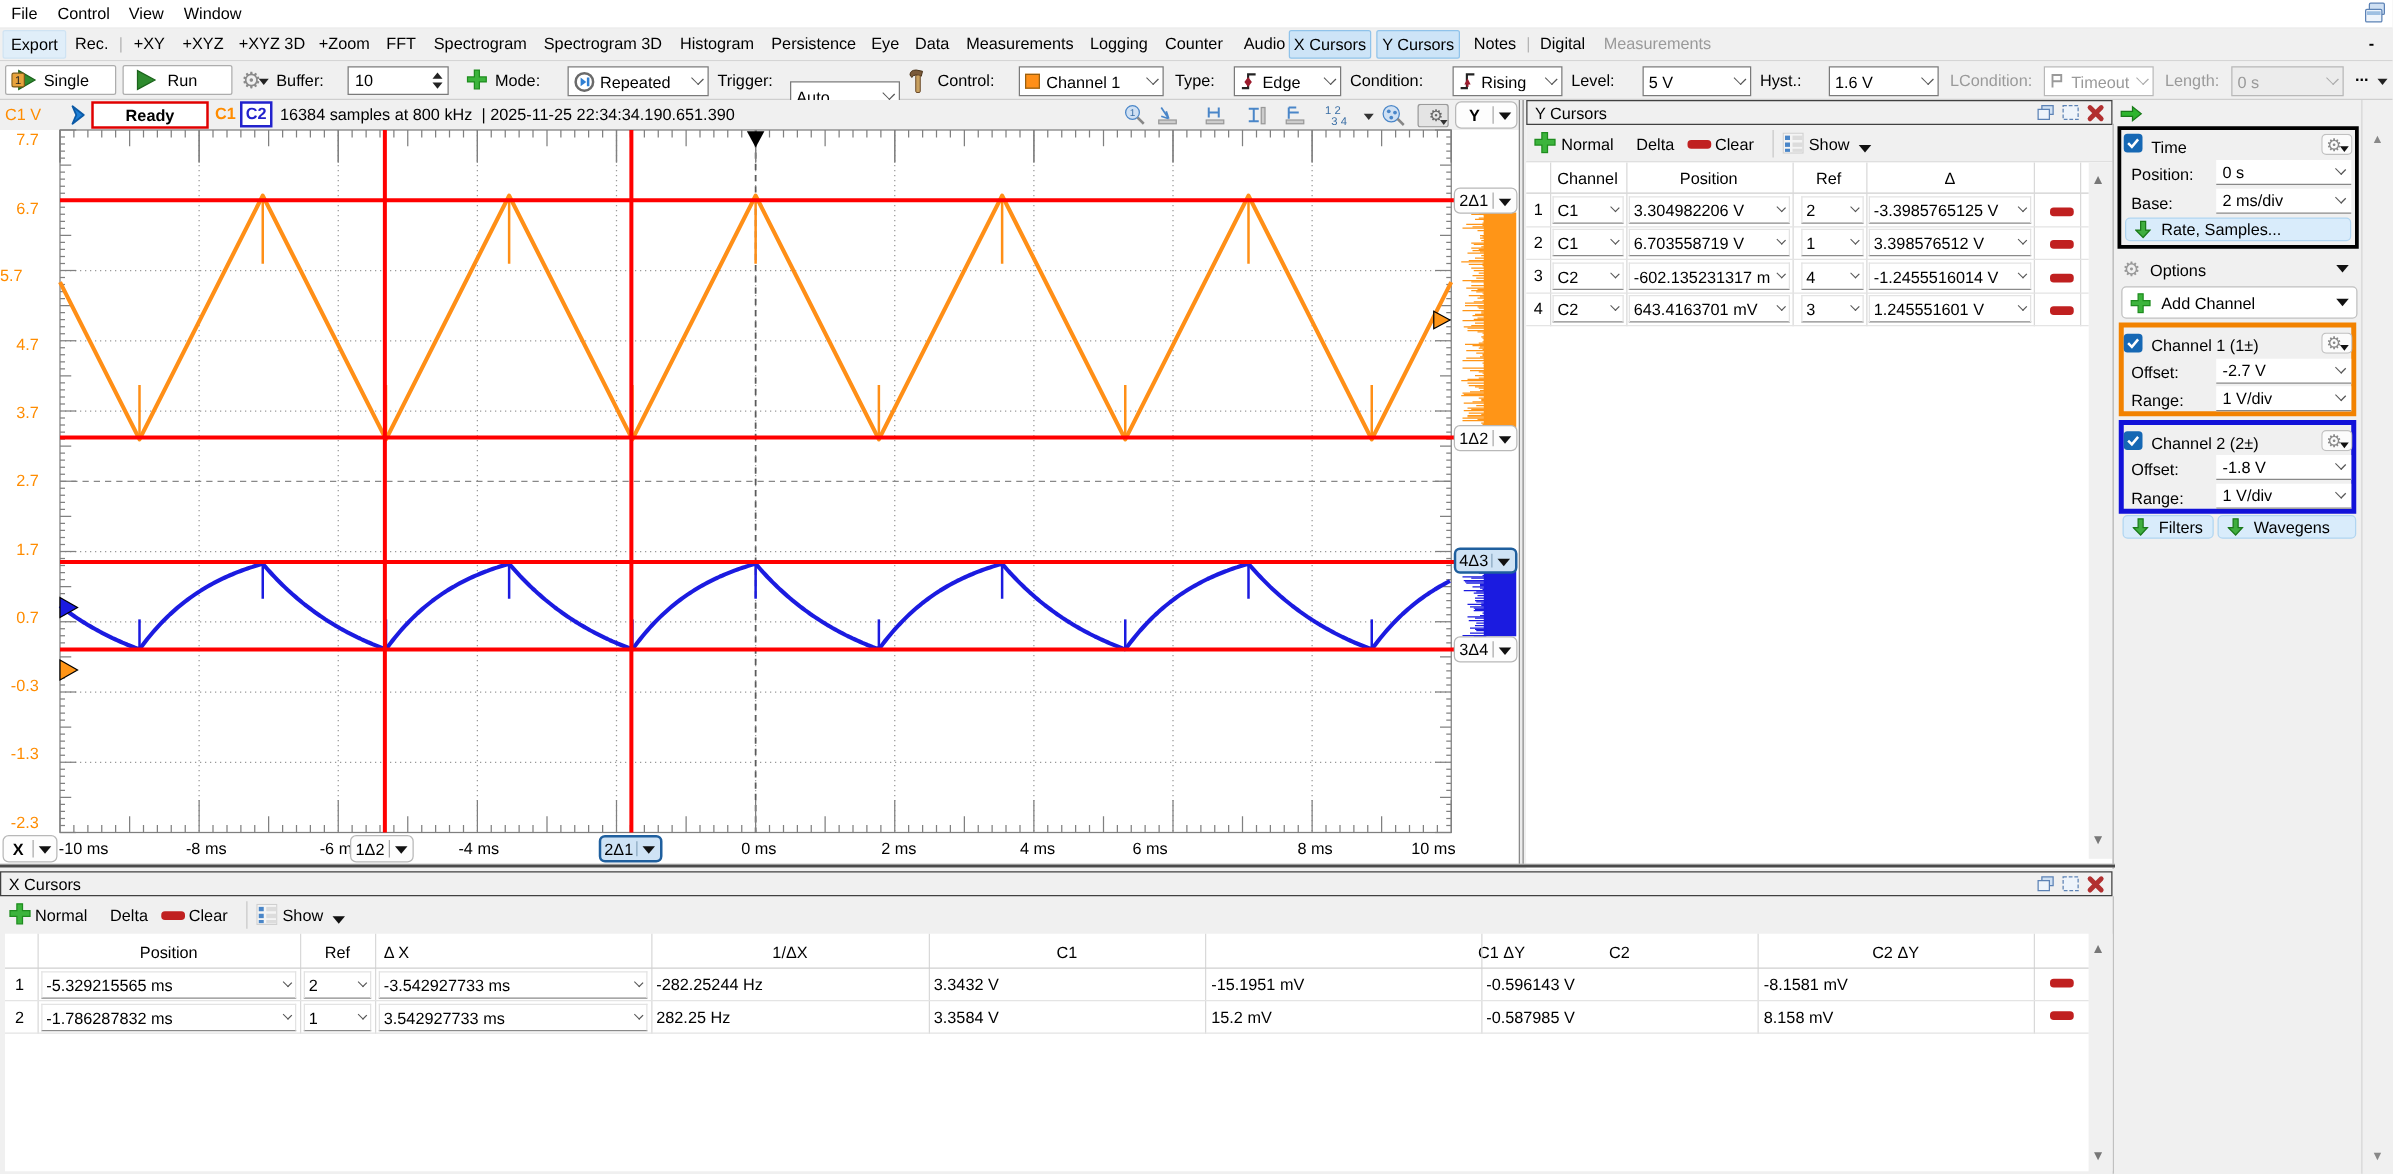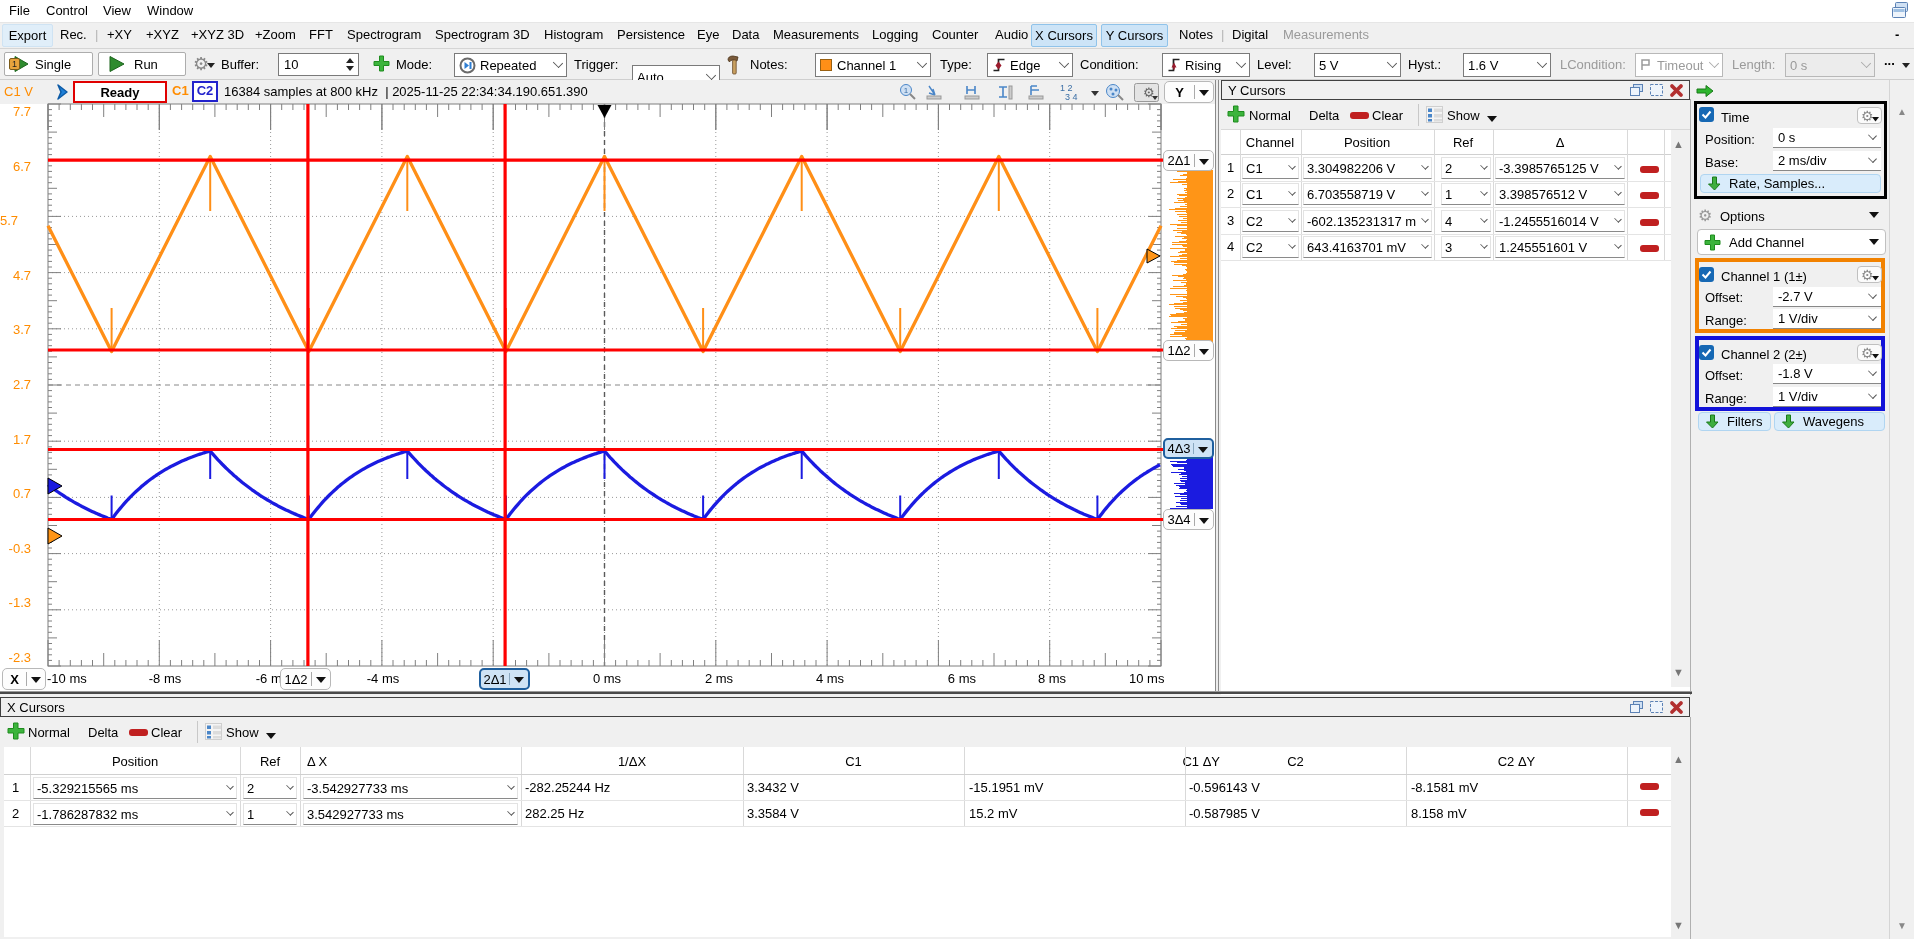--- a/index.html
+++ b/index.html
@@ -88,21 +88,21 @@
     </div>
     <div class="abs" style="left:574px;top:8px">Trigger:</div>
     <div class="combo" style="left:632px;top:16px;width:88px">
       <span class="tx">Auto</span>
       <span class="chev"></span>
     </div>
     <svg class="abs" style="left:725px;top:5px" width="18" height="21">
       <path d="M3 6 Q3 2 8 2 L13 3 L12 7 L8 6 Q5 6 4.5 8 Z" fill="#7a5a3a" stroke="#4a3218" stroke-width="0.8"></path>
       <rect x="7.6" y="6" width="3.6" height="14" rx="1" fill="#c8a060" stroke="#6a4a2a" stroke-width="0.8"></rect>
     </svg>
-    <div class="abs" style="left:750px;top:8px">Notes:</div>
+    <div class="abs" style="left:750px;top:8px">Control:</div>
     <div class="combo" style="left:815px;top:4px;width:116px">
 <span style="width:12px;height:12px;background:#ff8f17;border:1px solid #996011;margin-right:5px"></span>
 <span class="tx">Channel 1</span>
       <span class="chev"></span>
     </div>
     <div class="abs" style="left:940px;top:8px">Type:</div>
     <div class="combo" style="left:987px;top:4px;width:86px">
 <svg width="14" height="16" style="margin-right:4px">
         <path d="M1.5 13.5 h5 V2.5 h6" fill="none" stroke="#222" stroke-width="1.7"></path>
         <path d="M6.5 4.5 l-3 4 h6 Z M6.5 12.5 l-3 -4 h6 Z" fill="#9b1b2d"></path>
@@ -855,21 +855,21 @@
 <div class="abs" style="left:0;top:541px;width:31px;text-align:right;color:#ff8c00">-0.3</div>
 <div class="abs" style="left:0;top:595px;width:31px;text-align:right;color:#ff8c00">-1.3</div>
 <div class="abs" style="left:0;top:650px;width:31px;text-align:right;color:#ff8c00">-2.3</div>
 <div class="abs" style="left:47px;top:671px">-10 ms</div>
 <div class="abs" style="left:130px;top:671px;width:70px;text-align:center">-8 ms</div>
 <div class="abs" style="left:237px;top:671px;width:70px;text-align:center">-6 ms</div>
 <div class="abs" style="left:348px;top:671px;width:70px;text-align:center">-4 ms</div>
 <div class="abs" style="left:572px;top:671px;width:70px;text-align:center">0 ms</div>
 <div class="abs" style="left:684px;top:671px;width:70px;text-align:center">2 ms</div>
 <div class="abs" style="left:795px;top:671px;width:70px;text-align:center">4 ms</div>
-<div class="abs" style="left:906px;top:671px;width:70px;text-align:right">6 ms</div>
+<div class="abs" style="left:906px;top:671px;width:70px;text-align:left">6 ms</div>
 <div class="abs" style="left:1017px;top:671px;width:70px;text-align:center">8 ms</div>
 <div class="abs" style="left:1129px;top:671px;width:70px;text-align:left">10 ms</div>
 <div class="abs" style="left:2px;top:668px;width:44px;height:22px;background:#fdfdfd;border:1px solid #b8b8b8;border-radius:5px;display:flex;align-items:center;z-index:5">
     <span style="flex:1;text-align:center;font-size:13px;font-weight:bold">X</span>
     <span style="width:1px;height:70%;background:#aaa"></span>
     <span style="width:0;height:0;border-left:5px solid transparent;border-right:5px solid transparent;border-top:6px solid #111;margin:2px 4px 0 4px"></span>
   </div>
 <div class="abs" style="left:280px;top:668px;width:51px;height:22px;background:#fdfdfd;border:1px solid #b8b8b8;border-radius:5px;display:flex;align-items:center;z-index:5">
     <span style="flex:1;text-align:center;font-size:13px;font-weight:normal">1Δ2</span>
     <span style="width:1px;height:70%;background:#aaa"></span>

